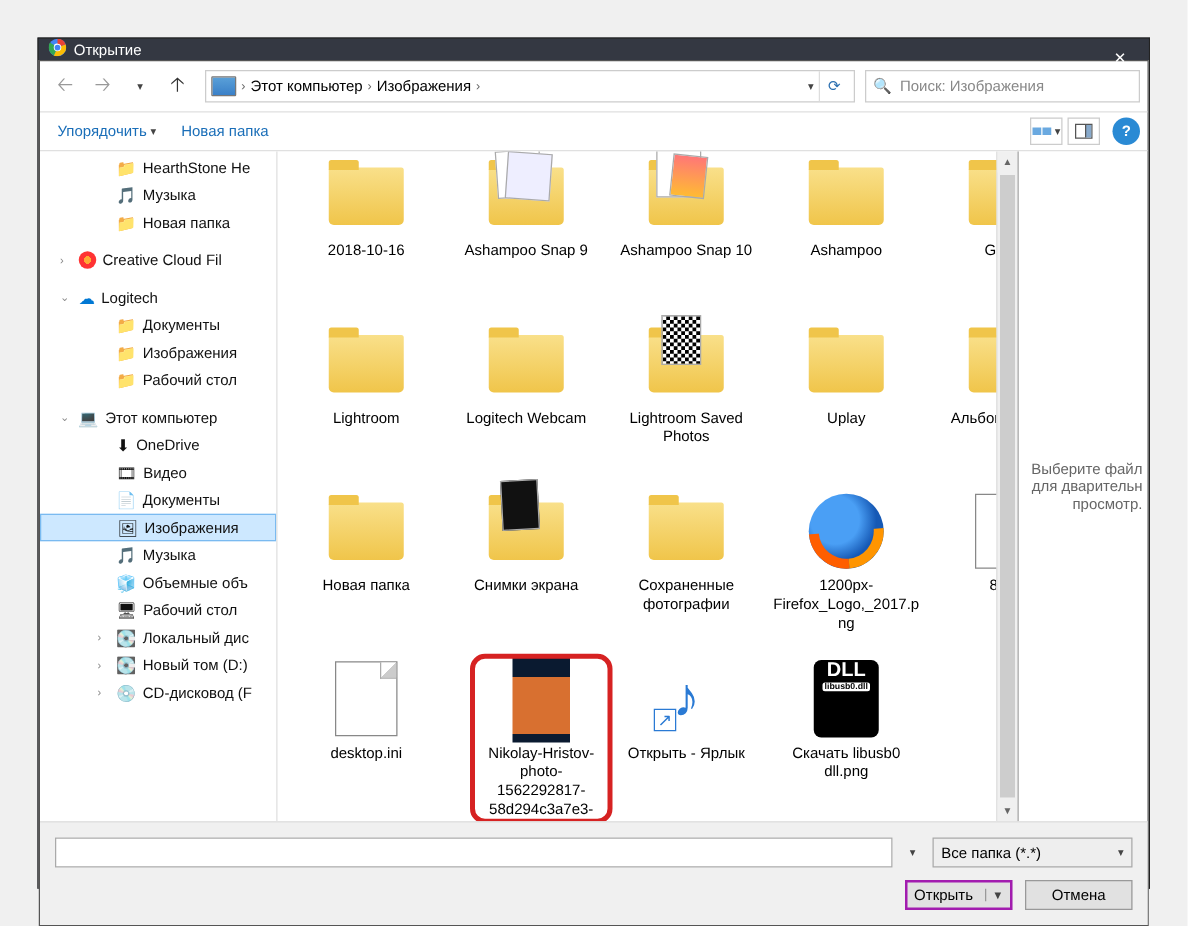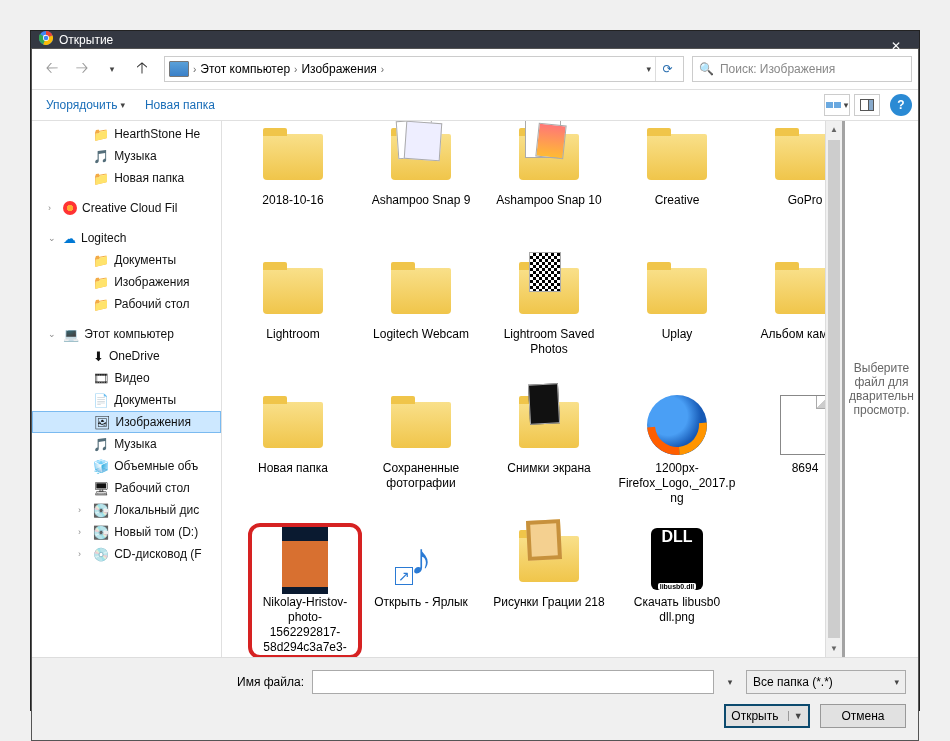--- a/index.html
+++ b/index.html
@@ -33,29 +33,29 @@
   .item { display:flex; flex-direction:column; align-items:center; font-size:12px; text-align:center;}
   .item .thumb{ width:64px; height:64px; display:flex; align-items:center; justify-content:center; margin-bottom:4px;}
   .item .label { line-height:1.25; max-width:120px; word-wrap:break-word;}
   .folder-svg { width:60px; height:46px; background: linear-gradient(#f9e08a,#f0c54a); border-radius: 2px 2px 4px 4px; position:relative;}
   .folder-svg::before{ content:''; position:absolute; top:-6px; left:0; width:24px; height:8px; background:#f0c54a; border-radius:2px 2px 0 0;}
   .file-svg{ width:50px; height:60px; background:#fff; border:1px solid #888; position:relative;}
   .file-svg::after{ content:''; position:absolute; top:0; right:0; width:12px; height:12px; background:linear-gradient(135deg,#fff 50%,#ccc 50%); border-left:1px solid #aaa; border-bottom:1px solid #aaa;}
   .scrollbar-v{ width:17px; background:#f0f0f0; border-left:1px solid #ddd; display:flex; flex-direction:column;}
   .sb-btn{ height:17px; background:#f0f0f0; display:flex; align-items:center; justify-content:center; color:#666; font-size:8px;}
   .sb-thumb{ flex:1; background:#cdcdcd; margin:2px;}
-  .preview-pane{ width:76px; border-left:3px solid #a3a3a3; display:flex; align-items:center; justify-content:center; font-size:12px; color:#666; text-align:center; padding:4px;}
+  .preview-pane{ width:104px; border-left:1px solid #a3a3a3; display:flex; align-items:center; justify-content:center; font-size:12px; color:#666; text-align:right; padding:4px;}
   .footer{ background:#f0f0f0; padding: 12px 12px; border-top:1px solid #ddd;}
   .footer-row{ display:flex; align-items:center; gap:8px; margin-bottom:10px;}
   .fname-label{ width:260px; text-align:right; font-size:12px;}
   .fname-input{ flex:1; height:24px; border:1px solid #aaa; background:#fff; padding:0 4px; font-size:12px;}
   .filter{ width:160px; height:24px; border:1px solid #aaa; background:#eee; display:flex; align-items:center; justify-content:space-between; padding:0 6px; font-size:12px;}
   .footer-btns{ display:flex; justify-content:flex-end; gap:10px;}
   .fbtn{ min-width:86px; height:24px; border:1px solid #999; background:#e1e1e1; font-size:12px; display:flex; align-items:center; justify-content:center; gap:3px;}
-  .fbtn.primary{ border:2px solid #0c4a6e;}
+  .fbtn.primary{ border:2px solid #a21caf;}
   .highlighted{ position:relative;margin-left:24px;}
   .highlighted::after{ content:''; position:absolute; inset:-4px -6px -2px -6px; border:4px solid #d62222; border-radius:12px; pointer-events:none;}
   .drop-arrow{font-size:9px; color:#444;}
 </style>
 </head>
 <body>
 
 <div class="outer-frame">
   <div class="titlebar">
     <span class="chrome-icon">
@@ -246,21 +246,21 @@
                   <div style="position:absolute;left:6px;top:-14px;width:36px;height:38px;background:#fff;border:1px solid #aaa;"></div>
                   <div style="position:absolute;left:18px;top:-10px;width:28px;height:34px;background:linear-gradient(#f77,#fb3);border:1px solid #aaa;transform:rotate(6deg);"></div>
                 </div>
               </div>
               <div class="label">Ashampoo Snap 10</div>
             </div>
             <div class="item">
               <div class="thumb">
                 <div class="folder-svg" style="position:relative;"></div>
               </div>
-              <div class="label">Creative</div>
+              <div class="label">Ashampoo</div>
             </div>
             <div class="item">
               <div class="thumb">
                 <div class="folder-svg" style="position:relative;"></div>
               </div>
               <div class="label">GoPro</div>
             </div>
             <div class="item">
               <div class="thumb">
                 <div class="folder-svg" style="position:relative;"></div>
@@ -294,90 +294,87 @@
               <div class="label">Альбом камеры</div>
             </div>
             <div class="item">
               <div class="thumb">
                 <div class="folder-svg" style="position:relative;"></div>
               </div>
               <div class="label">Новая папка</div>
             </div>
             <div class="item">
               <div class="thumb">
-                <div class="folder-svg" style="position:relative;"></div>
-              </div>
-              <div class="label">Сохраненные фотографии</div>
-            </div>
-            <div class="item">
-              <div class="thumb">
                 <div class="folder-svg" style="position:relative;">
                   <div style="position:absolute;left:10px;top:-18px;width:30px;height:40px;background:#111;border:1px solid #aaa;transform:rotate(-3deg);"></div>
                 </div>
               </div>
               <div class="label">Снимки экрана</div>
             </div>
             <div class="item">
               <div class="thumb">
+                <div class="folder-svg" style="position:relative;"></div>
+              </div>
+              <div class="label">Сохраненные фотографии</div>
+            </div>
+            <div class="item">
+              <div class="thumb">
                 <div style="width:60px;height:60px;border-radius:50%;background: radial-gradient(circle at 35% 35%,#4a9ff5 0 35%,#1659b5 60%); position:relative;">
                   <div style="position:absolute;inset:0;border-radius:50%;border:8px solid transparent;border-right-color:#ff9500;border-bottom-color:#ff5e00;transform:rotate(40deg);"></div>
                 </div>
               </div>
               <div class="label">1200px-Firefox_Logo,_2017.png</div>
             </div>
             <div class="item">
               <div class="thumb">
                 <div class="file-svg"></div>
               </div>
               <div class="label">8694</div>
             </div>
+            <div class="item">
+              <div class="thumb">
+                <div class="file-svg"></div>
+              </div>
+              <div class="label">desktop.ini</div>
+            </div>
             <div class="item highlighted">
               <div class="thumb">
                 <div style="width:46px;height:70px;background:linear-gradient(#0a1a30 0 25%, #d87030 25% 90%, #0a1a30 90%);"></div>
               </div>
               <div class="label">Nikolay-Hristov-photo-1562292817-58d294c3a7e3-full.jpg</div>
             </div>
             <div class="item">
               <div class="thumb">
                 <div style="position:relative;width:60px;height:60px;display:flex;align-items:center;justify-content:center;font-size:44px;color:#2a7ad4;">♪<div style="position:absolute;left:4px;bottom:4px;font-size:14px;background:#fff;border:1px solid #2a7ad4;padding:0 2px;">↗</div></div>
               </div>
               <div class="label">Открыть - Ярлык</div>
             </div>
             <div class="item">
               <div class="thumb">
-                <div class="folder-svg" style="position:relative;">
-                  <div style="position:absolute;left:8px;top:-16px;width:34px;height:40px;background:#f4d090;border:4px solid #c7913c;transform:rotate(-3deg);"></div>
-                </div>
-              </div>
-              <div class="label">Рисунки Грации 218</div>
-            </div>
-            <div class="item">
-              <div class="thumb">
-                <div style="width:52px;height:62px;background:#000;border-radius:6px;color:#fff;display:flex;flex-direction:column;align-items:center;justify-content:space-between;font-weight:bold;">
+                <div style="width:52px;height:62px;background:#000;border-radius:6px;color:#fff;display:flex;flex-direction:column;align-items:center;justify-content:flex-start;font-weight:bold;">
                   <div style="font-size:16px">DLL</div>
                   <div style="font-size:7px;background:#fff;color:#000;padding:0 2px;border-radius:2px;">libusb0.dll</div>
                 </div>
               </div>
               <div class="label">Скачать libusb0 dll.png</div>
             </div>
           </div>
         <div class="scrollbar-v">
           <div class="sb-btn">▲</div>
           <div class="sb-thumb"></div>
           <div class="sb-btn">▼</div>
         </div>
         <div class="preview-pane">
           <span>Выберите файл для дварительн просмотр.</span>
         </div>
       </div>
     </div>
 
     <div class="footer">
       <div class="footer-row">
-        <div class="fname-label">Имя файла:</div>
         <input class="fname-input" value="" style="">
         <div style="width:16px; display:flex; align-items:center; justify-content:center;">
             <span class="drop-arrow">▾</span>
           </div>
         <div class="filter">
           <span>Все папка (*.*)</span>
             <span class="drop-arrow">▾</span>
         </div>
       </div>
       <div class="footer-btns">

